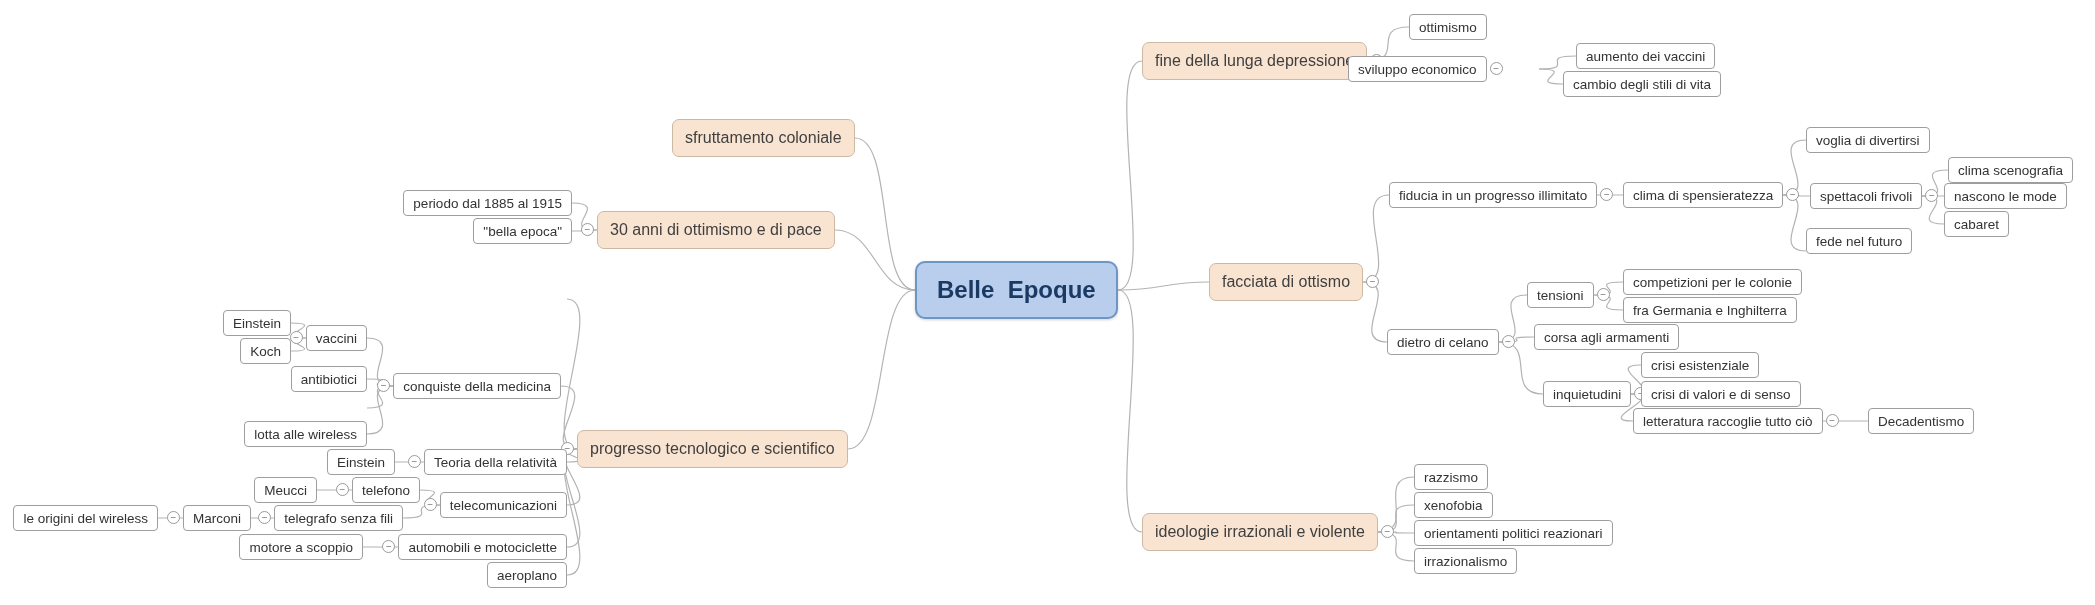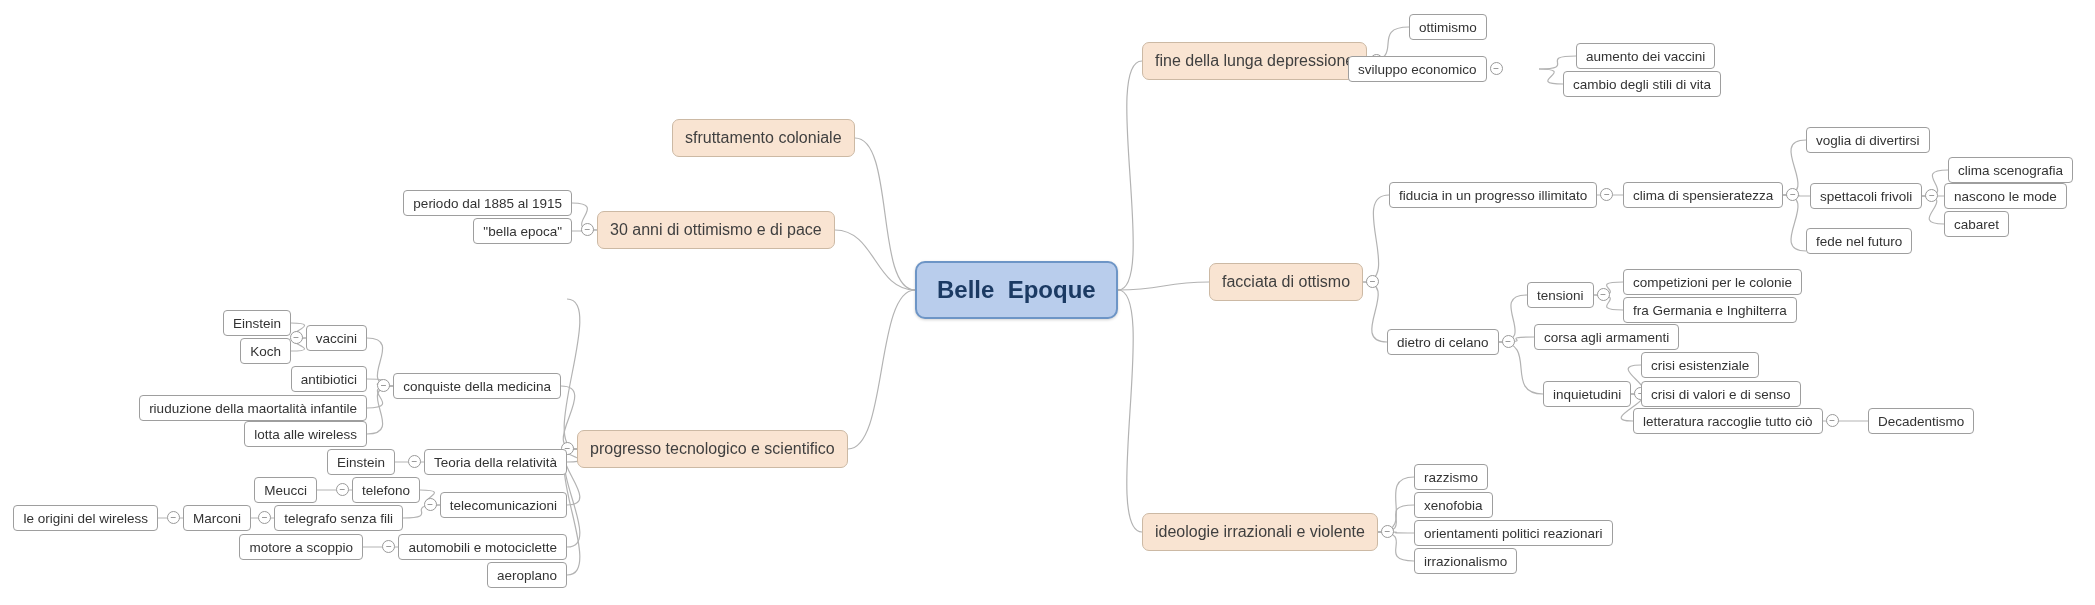--- a/index.html
+++ b/index.html
@@ -122,23 +122,20 @@
   </div>
   <div class="node sub" id="t-pasteur" style="right:1804px;top:310px">
     <span class="lbl">Einstein</span>
   </div>
   <div class="node sub" id="t-koch" style="right:1804px;top:338px">
     <span class="lbl">Koch</span>
   </div>
   <div class="node sub" id="t-antibiotici" style="right:1728px;top:366px">
     <span class="lbl">antibiotici</span>
   </div>
-  <div class="node sub" id="t-riuduzione" style="right:1728px;top:395px">
-    <span class="lbl">riuduzione della maortalità infantile</span>
-  </div>
   <div class="node sub" id="t-lotta" style="right:1728px;top:421px">
     <span class="lbl">lotta alle wireless</span>
   </div>
   <div class="node sub" id="t-teoria" style="right:1528px;top:449px">
     <span class="lbl">Teoria della relatività</span>
     <span class="cz L">−</span>
   </div>
   <div class="node sub" id="t-einstein" style="right:1700px;top:449px">
     <span class="lbl">Einstein</span>
   </div>

